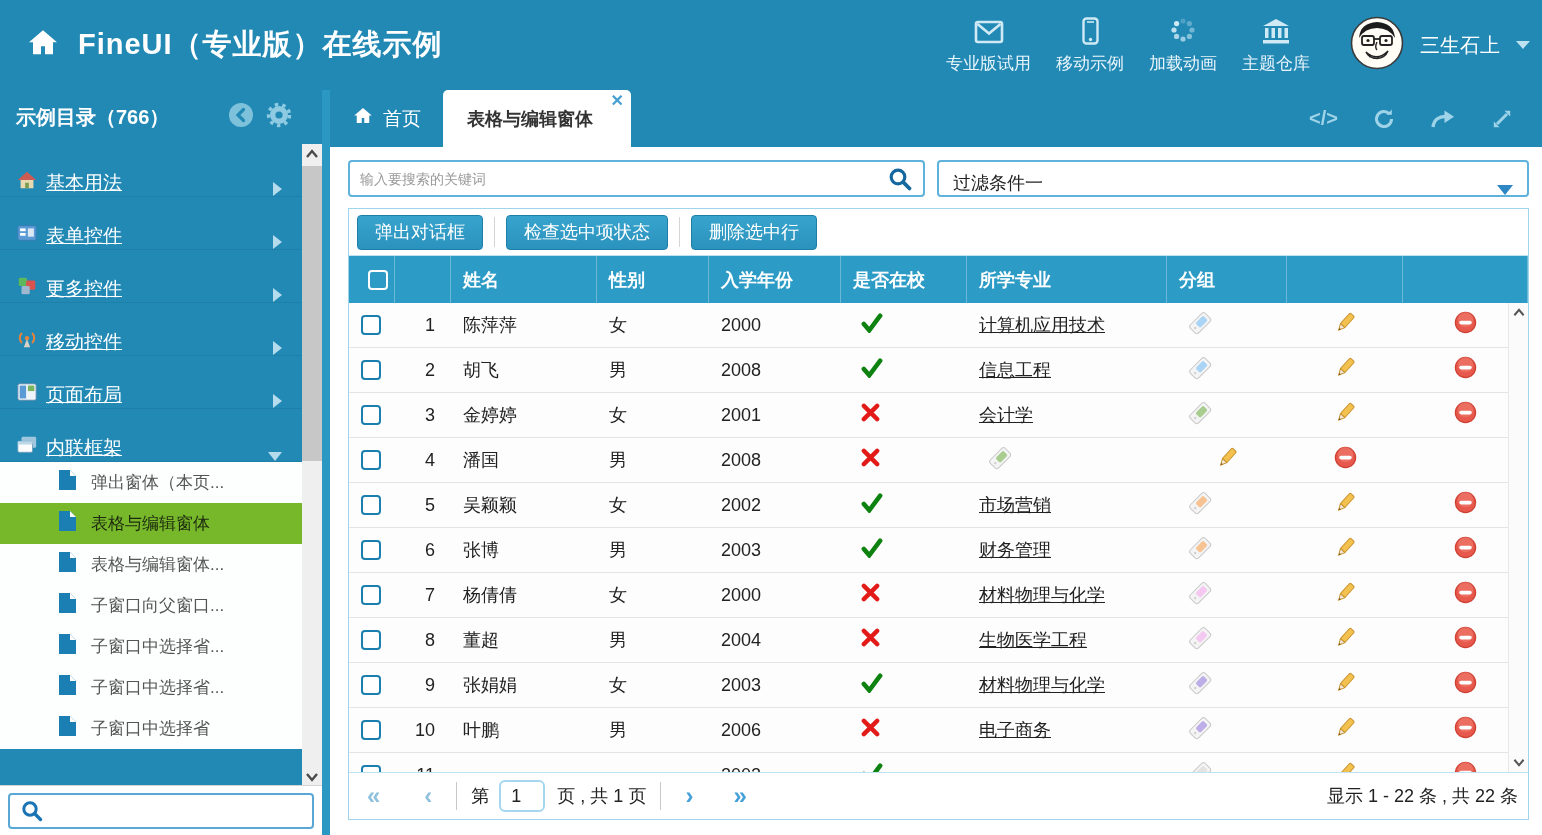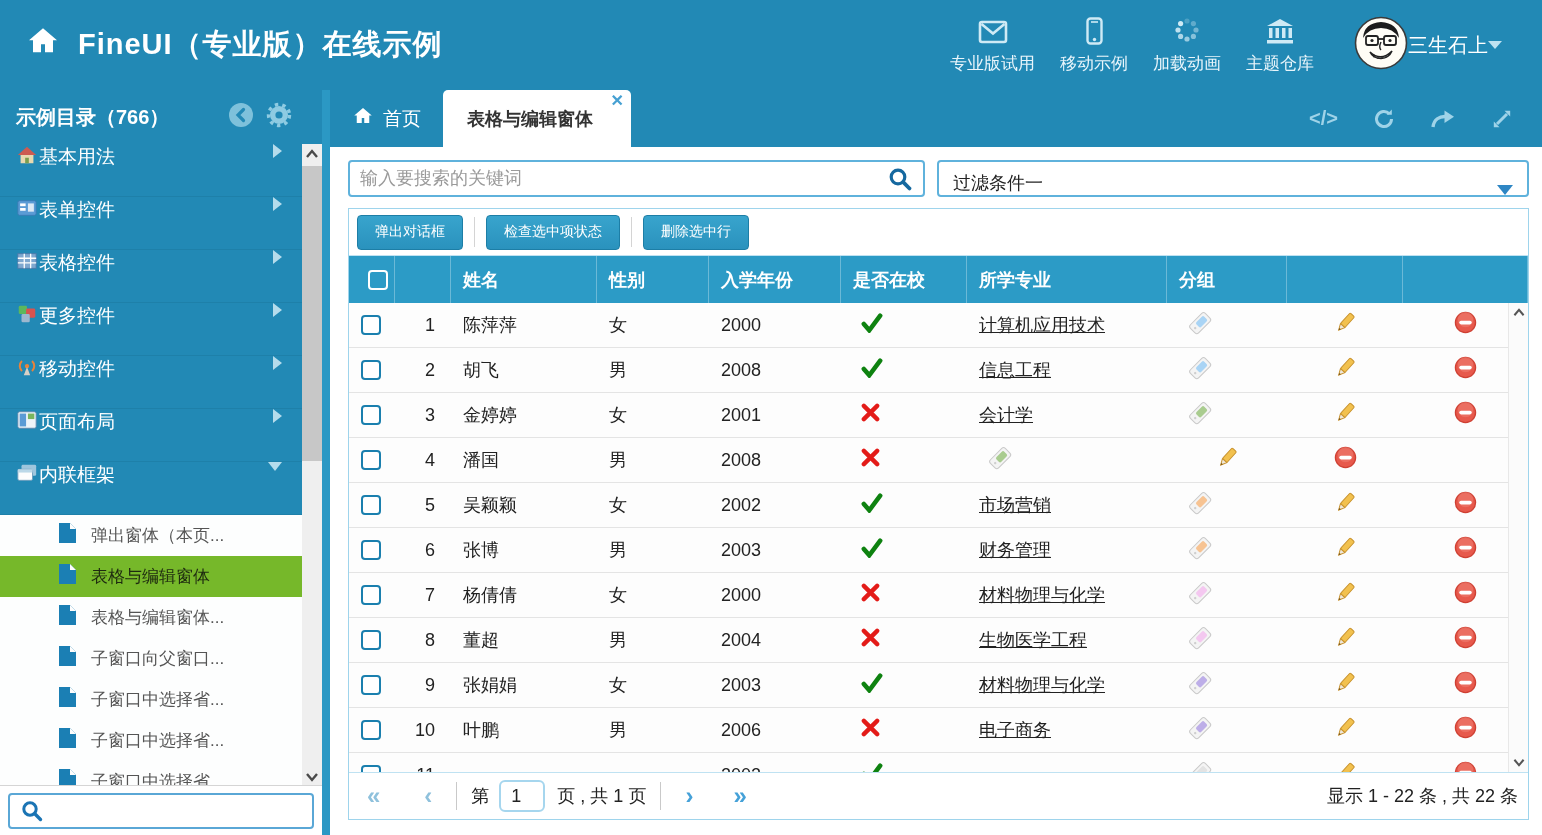--- a/index.html
+++ b/index.html
@@ -1,36 +1,36 @@
 <!DOCTYPE html>
 <html><head>
 <meta charset="utf-8">
 <style>
   * { margin:0; padding:0; box-sizing:border-box; }
   html,body { width:1542px; height:835px; overflow:hidden; font-family:"Liberation Sans",sans-serif; background:#fff; }
   .app { position:relative; width:1542px; height:835px; }
 
   
   .topbar { position:absolute; left:0; top:0; width:100%; height:90px; background:#2289b5; display:flex; align-items:center; color:#fff; }
-  .brand { display:flex; align-items:flex-start; gap:18px; padding-left:26px; cursor:pointer; }
+  .brand { display:flex; align-items:center; gap:18px; padding-left:26px; cursor:pointer; }
   .brand-title { font-size:29px; font-weight:bold; letter-spacing:1px; }
   .topnav { margin-left:auto; display:flex; align-items:center; gap:25px; }
   .topnav-item { display:flex; flex-direction:column; align-items:center; gap:7px; font-size:17px; color:#e8f5fb; cursor:pointer; }
   .topnav-item .ticon { height:30px; display:flex; align-items:flex-end; }
-  .user { display:flex; align-items:center; gap:0; padding:0 40px 0 40px; cursor:pointer; }
+  .user { display:flex; align-items:center; gap:16px; padding:0 12px 0 40px; cursor:pointer; }
   .user-name { font-size:20px; color:#fff; }
   .caret-down { width:0; height:0; border-left:7px solid transparent; border-right:7px solid transparent; border-top:8px solid #bfe2f1; }
 
   
   .sidebar { position:absolute; left:0; top:90px; bottom:0; width:378px; background:#2289b5; }
   .splitter { position:absolute; left:322px; top:90px; bottom:0; width:8px; background:#2b98c4; }
   .side-head { height:54px; width:302px; display:flex; align-items:center; padding:0 10px 0 16px; color:#fff; font-size:20px; font-weight:bold; }
   .side-head-icons { margin-left:auto; display:flex; align-items:center; gap:12px; }
   .nav-scroll-area { position:absolute; top:54px; left:0; width:302px; height:643px; overflow:hidden; }
-  .menu-item { height:53px; display:flex; align-items:flex-start; gap:1px; padding-left:16px; color:#fff; font-size:19px; border-bottom:1px solid #1e80a9; cursor:pointer; }
+  .menu-item { height:53px; display:flex; align-items:flex-end; gap:8px; padding-left:16px; color:#fff; font-size:19px; border-bottom:1px solid #1e80a9; cursor:pointer;text-decoration:underline; }
   .menu-item .chev { margin-left:auto; margin-right:20px; }
   .chev-r { width:0; height:0; border-top:7px solid transparent; border-bottom:7px solid transparent; border-left:9px solid #b5dcec; }
   .chev-d { width:0; height:0; border-left:7px solid transparent; border-right:7px solid transparent; border-top:9px solid #b5dcec; }
   .submenu { background:#fdfefe; }
   .sub-item { height:41px; display:flex; align-items:center; gap:14px; padding-left:58px; font-size:17px; color:#555; cursor:pointer; }
   .sub-item.selected { background:#76b82a; color:#1e2a10; }
   .side-scroll { position:absolute; left:302px; top:54px; width:20px; height:643px; background:#efefef; }
   .side-scroll .thumb { position:absolute; left:0; top:22px; width:20px; height:295px; background:#c7c7c7; }
   .sscroll-arrow { position:absolute; left:3px; }
   .side-search { position:absolute; left:0; bottom:0; height:50px; width:322px; background:#fff; border-top:1px solid #d5d5d5; }
@@ -44,29 +44,29 @@
   .tab-active { position:relative; background:#fff; border-radius:5px 5px 0 0; display:flex; align-items:center; padding:0 38px 0 24px; font-size:18px; font-weight:bold; color:#333; cursor:pointer; }
   .tab-close { position:absolute; top:3px; right:7px; font-size:16px; font-weight:bold; color:#46a0d2; cursor:pointer; line-height:16px; }
   .tab-actions { margin-left:auto; display:flex; align-items:center; gap:34px; padding-right:28px; color:#9fd3e8; }
   .tab-actions .act { cursor:pointer; display:flex; align-items:center; }
   .code-glyph { font-size:20px; font-weight:bold; color:#9fd3e8; }
 
   
   .content { position:absolute; left:330px; top:147px; right:0; bottom:0; background:#fff; }
   .filters { position:absolute; left:18px; top:13px; right:13px; height:37px; display:flex; gap:12px; }
   .search-box { width:577px; border:2px solid #5fb2dc; border-radius:4px; display:flex; align-items:center; background:#fff; }
-  .search-box input { flex:1; border:none; outline:none; font-size:18px; padding:0 10px; color:#333; font-family:inherit; }
+  .search-box input { flex:1; border:none; outline:none; font-size:14px; padding:0 10px; color:#333; font-family:inherit; }
   .search-box input::placeholder { color:#9a9a9a; }
   .search-btn { padding:0 10px; cursor:pointer; display:flex; align-items:center; }
   .filter-select { flex:1; border:2px solid #5fb2dc; border-radius:4px; display:flex; align-items:flex-end; padding:0 14px; font-size:18px; color:#222; cursor:pointer; background:#fff; }
   .filter-select .caret { margin-left:auto; width:0; height:0; border-left:8px solid transparent; border-right:8px solid transparent; border-top:10px solid #2e86c4; }
 
   .grid-panel { position:absolute; left:18px; right:13px; top:61px; bottom:15px; border:1px solid #9ed4ec; }
   .gtoolbar { height:47px; border-bottom:1px solid #bfe2f2; display:flex; align-items:center; padding-left:8px; }
-  .gbtn { background:linear-gradient(#38a4cd,#2a92bd); border:1px solid #1d7ea6; color:#fff; font-size:14px; border-radius:4px; height:35px; padding:0 17px; cursor:pointer; font-family:Liberation Serif, serif; }
+  .gbtn { background:linear-gradient(#38a4cd,#2a92bd); border:1px solid #1d7ea6; color:#fff; font-size:18px; border-radius:4px; height:35px; padding:0 17px; cursor:pointer; font-family:Liberation Serif, serif; }
   .gsep { width:1px; height:30px; background:#d4d4d4; margin:0 11px; }
 
   .grid-cols { display:grid; grid-template-columns:46px 56px 146px 112px 132px 126px 200px 120px 116px 1fr; }
   .ghead { height:47px; background:#2c9bc6; color:#fff; font-size:18px; font-weight:bold; }
   .ghead .hcell { display:flex; align-items:center; padding-left:12px; border-right:1px solid rgba(255,255,255,0.3); }
   .ghead .hcell.center { justify-content:center; padding-left:0; }
   .gbody { position:absolute; left:0; right:0; top:94px; bottom:47px; overflow:hidden; }
   .grow { height:45px; border-bottom:1px solid #e4e4e4; background:#fdfdfd; }
   .grow .cell { display:flex; align-items:center; padding-left:12px; font-size:18px; color:#222; overflow:hidden; }
   .cell.num { justify-content:flex-end; padding:0 16px 0 0; }
@@ -203,28 +203,20 @@
                 <rect x="2" y="4" width="20" height="16" rx="2" fill="#5b9bd5" stroke="#3a7bb5"></rect>
                 <rect x="4.5" y="7" width="6" height="3" fill="#fff"></rect>
                 <rect x="4.5" y="12" width="6" height="3" fill="#fff"></rect>
                 <rect x="13" y="7" width="6.5" height="9" fill="#dce9f5"></rect>
               </svg></span>
             <span>表单控件</span>
             <span class="chev chev-r"></span>
           </div>
           <div class="menu-item">
             <span><svg width="22" height="22" viewBox="0 0 24 24">
-                <rect x="2" y="4" width="20" height="16" fill="#7fa8cf" stroke="#4a7aaa"></rect>
-                <path d="M2 9h20M2 14h20M9 4v16M16 4v16" stroke="#fff" stroke-width="1.4"></path>
-              </svg></span>
-            <span>表格控件</span>
-            <span class="chev chev-r"></span>
-          </div>
-          <div class="menu-item">
-            <span><svg width="22" height="22" viewBox="0 0 24 24">
                 <rect x="3" y="3" width="9" height="9" rx="1.5" fill="#5cb85c"></rect>
                 <rect x="11" y="6" width="10" height="10" rx="1.5" fill="#d9534f"></rect>
                 <rect x="6" y="12" width="9" height="9" rx="1.5" fill="#9db8cf"></rect>
               </svg></span>
             <span>更多控件</span>
             <span class="chev chev-r"></span>
           </div>
           <div class="menu-item">
             <span><svg width="22" height="22" viewBox="0 0 24 24">
                 <circle cx="12" cy="11" r="2.4" fill="#e8833a"></circle>

